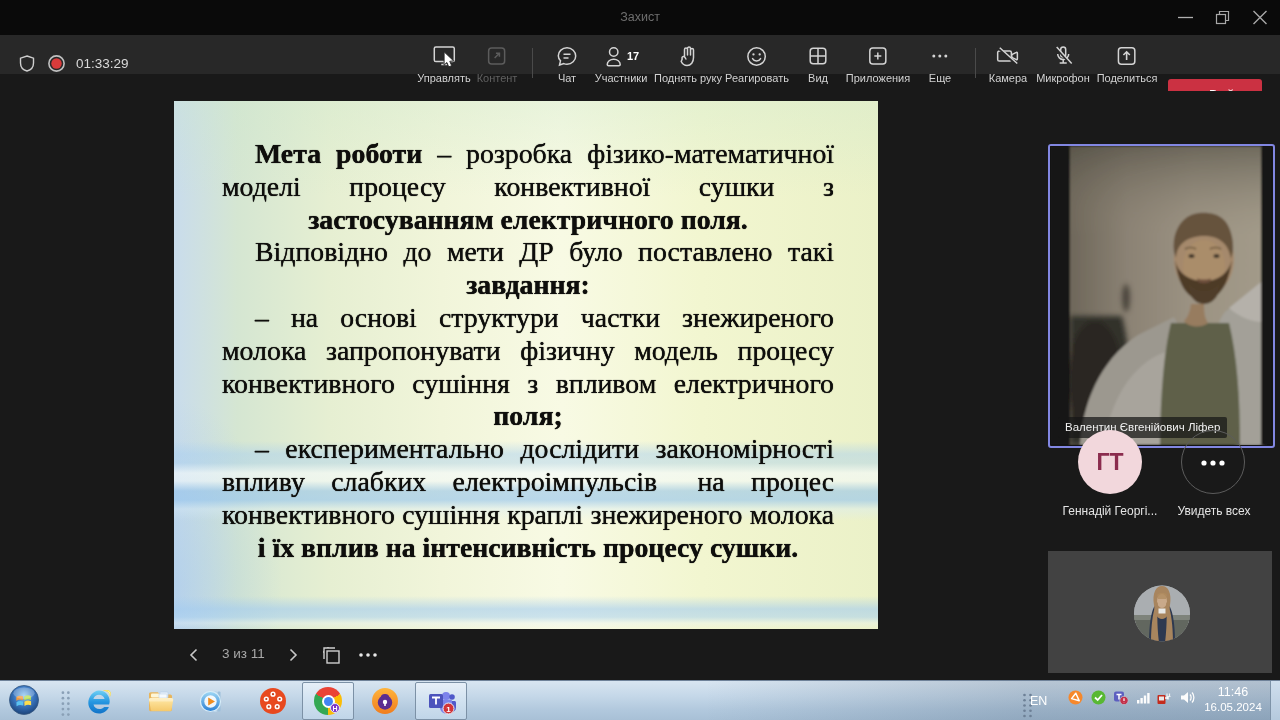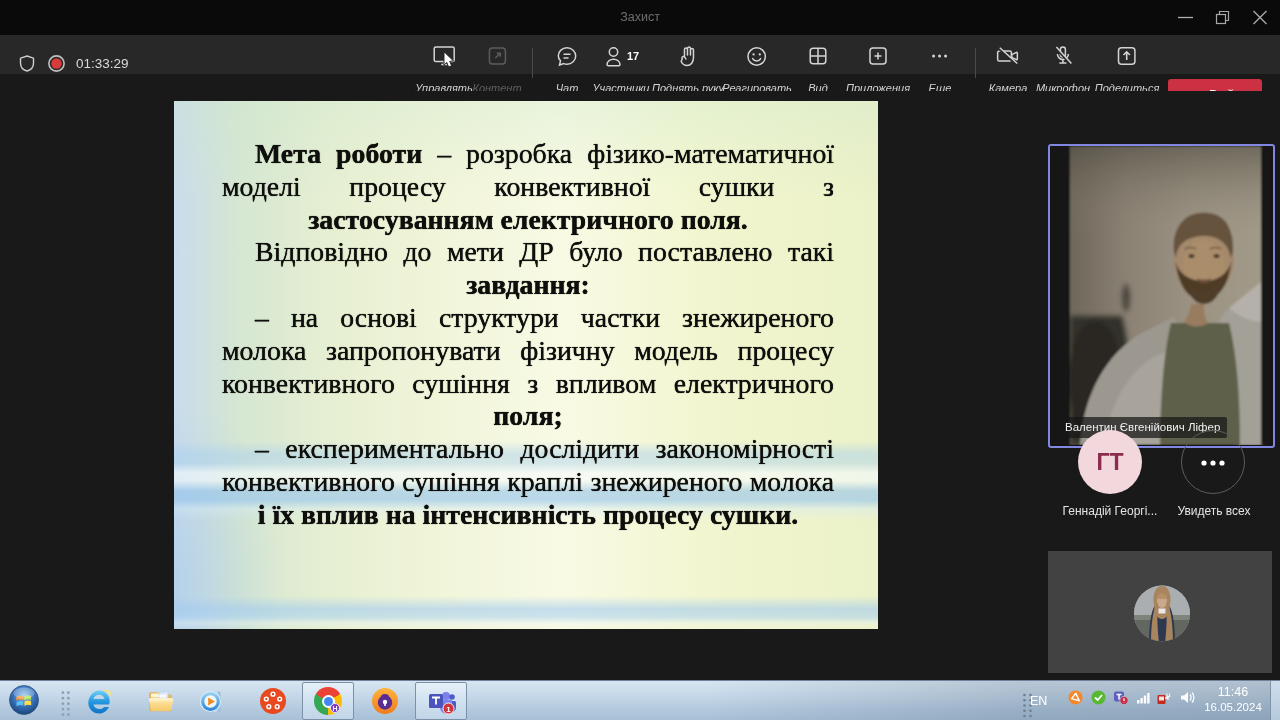--- a/index.html
+++ b/index.html
@@ -7,21 +7,21 @@
     font-family:"Liberation Sans", sans-serif; }
   .titlebar { position:absolute; left:0; top:0; width:1280px; height:35px; background:#0a0a0a; }
   .titlebar .title { position:absolute; left:0; right:0; top:0; height:35px; line-height:35px;
     text-align:center; color:#6e6e6e; font-size:12.5px; }
   .wbtn { position:absolute; top:0; height:35px; width:40px; color:#b0b0b0;
     text-align:center; line-height:33px; }
   .toolbar { position:absolute; left:0; top:35px; width:1280px; height:39px; background:#282828; }
   .tb-item { position:absolute; top:9px; text-align:center; color:#d2d2d2; font-size:11px;
     transform:translateX(-50%); }
   .tb-item .ic { height:24px; display:flex; align-items:center; justify-content:center; }
-  .tb-item .lbl { margin-top:14px; white-space:nowrap;font-style:italic; }
+  .tb-item .lbl { margin-top:4px; white-space:nowrap; }
   .tb-sep { position:absolute; top:13px; width:1px; height:30px; background:#4a4a4a; }
   .timer { position:absolute; left:76px; top:21px; color:#dadada; font-size:13.5px; }
   .leave { position:absolute; left:1168px; top:14px; width:94px; height:31px; background:#cb3142;
     border-radius:3px; color:#fff; font-size:13.5px; font-weight:normal;margin-top:30px; }
   .stage { position:absolute; left:0; top:91px; width:1280px; height:589px; background:#191919; }
   .slide { position:absolute; left:174px; top:10px; width:704px; height:528px;
     background:
       linear-gradient(to bottom, rgba(255,255,255,0) 340px,
         rgba(170,208,240,0.5) 353px, rgba(170,208,240,0.45) 362px,
         rgba(244,250,252,0.65) 372px, rgba(244,250,252,0.6) 380px,
@@ -222,22 +222,44 @@
     <div class="jl"><span class="ind"></span><b>Мета роботи</b> – розробка фізико-математичної</div>
     <div class="jl">моделі процесу конвективної сушки з</div>
     <div class="ll">застосуванням електричного поля.</div>
     <div class="jl"><span class="ind"></span>Відповідно до мети ДР було поставлено такі</div>
     <div class="ll">завдання:</div>
     <div class="jl"><span class="ind"></span>– на основі структури частки знежиреного</div>
     <div class="jl">молока запропонувати фізичну модель процесу</div>
     <div class="jl">конвективного сушіння з впливом електричного</div>
     <div class="ll">поля;</div>
     <div class="jl"><span class="ind"></span>– експериментально дослідити закономірності</div>
+    <div class="jl">впливу слабких електроімпульсів  на процес</div>
     <div class="jl">конвективного сушіння краплі знежиреного молока</div>
     <div class="ll">і їх вплив на інтенсивність процесу сушки.</div>
+  </div>
+  <div class="nav">
+    <svg style="position:absolute;left:186px;top:8px;" width="16" height="16" viewBox="0 0 16 16">
+        <path d="M10.5 2.5 L5 8 l5.5 5.5" fill="none" stroke="#c9c9c9" stroke-width="1.6"></path>
+      </svg>
+    <span style="position:absolute;left:222px;top:7px;font-size:13.5px;color:#a8a8a8;">3 из 11</span>
+    <svg style="position:absolute;left:285px;top:8px;" width="16" height="16" viewBox="0 0 16 16">
+        <path d="M5.5 2.5 L11 8 l-5.5 5.5" fill="none" stroke="#c9c9c9" stroke-width="1.6"></path>
+      </svg>
+    <svg style="position:absolute;left:320px;top:5px;" width="22" height="22" viewBox="0 0 22 22">
+        <g fill="none" stroke="#cfcfcf" stroke-width="1.4">
+          <rect x="7" y="7" width="12" height="12"></rect>
+          <path d="M4 15 V4 h11"></path>
+          <path d="M4 8 h-1 M8 4 v-1"></path>
+        </g>
+      </svg>
+    <svg style="position:absolute;left:358px;top:10px;" width="20" height="12" viewBox="0 0 20 12">
+        <circle cx="3" cy="6" r="1.8" fill="#e8e8e8"></circle>
+        <circle cx="10" cy="6" r="1.8" fill="#e8e8e8"></circle>
+        <circle cx="17" cy="6" r="1.8" fill="#e8e8e8"></circle>
+      </svg>
   </div>
   <div class="rp">
     <div class="vtile">
       <svg width="222" height="299" viewBox="0 0 222 299">
         <defs>
           <linearGradient id="wall" x1="0" y1="0" x2="1" y2="0">
             <stop offset="0" stop-color="#6e675a"></stop>
               <stop offset="0.3" stop-color="#8b8274"></stop>
             <stop offset="0.65" stop-color="#9c9383"></stop>
               <stop offset="1" stop-color="#a29a89"></stop>

